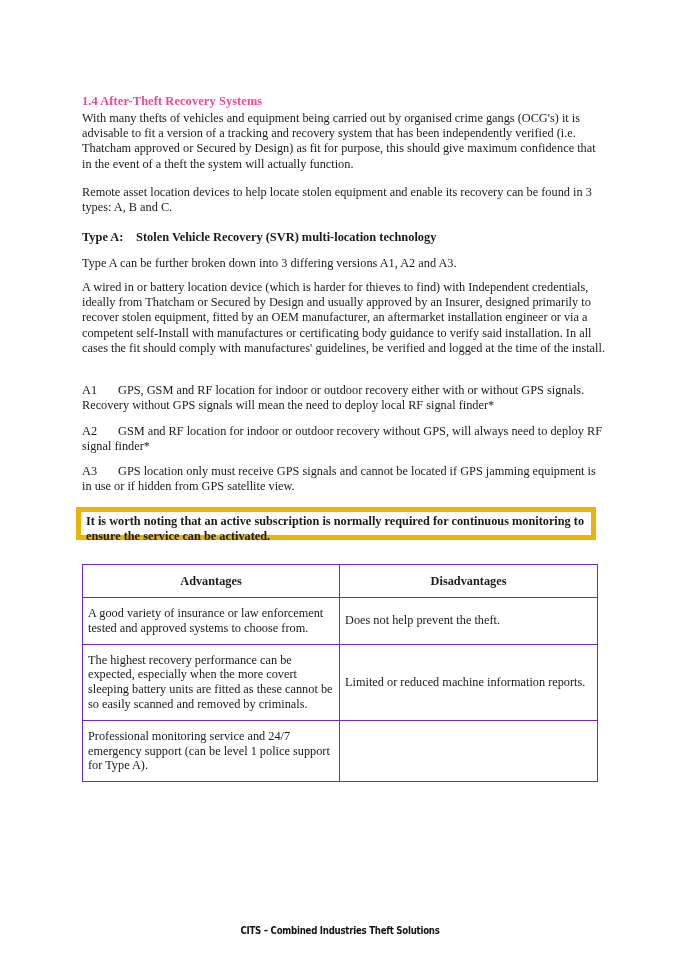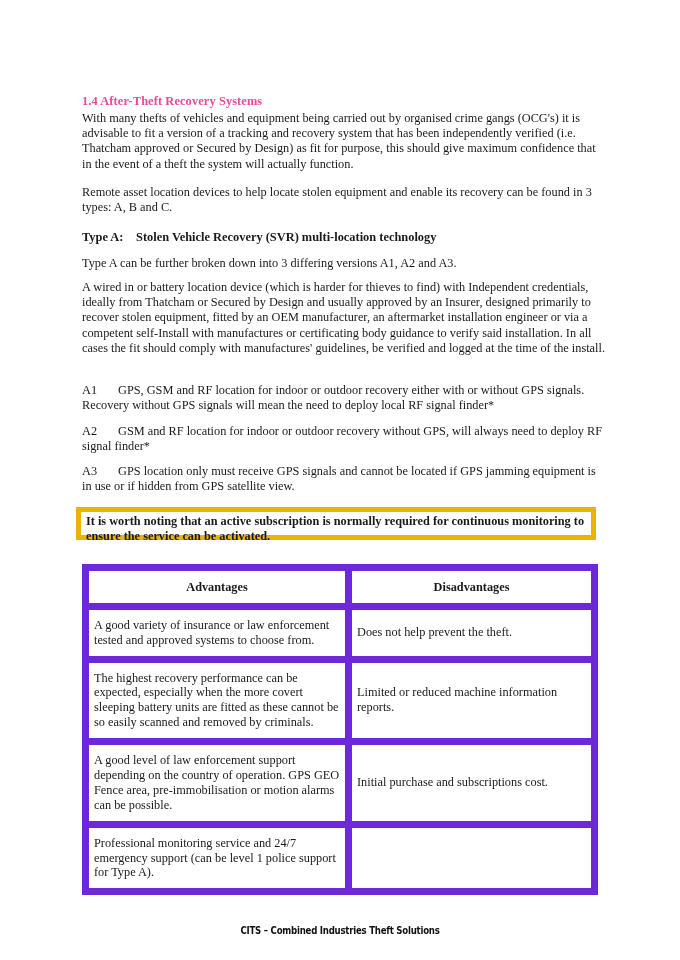--- a/index.html
+++ b/index.html
@@ -12,21 +12,21 @@
           font-family: "Liberation Serif", serif; }
   .subhead { position: absolute; left: 0; font-size: 12.4px; font-weight: bold;
              font-family: "Liberation Serif", serif; }
   .subhead .lbl { display: inline-block; width: 54px; }
   .item-label { display: inline-block; width: 36px; }
   .note { position: absolute; left: 76px; top: 507px; width: 520px; border: 5px solid #eab308;
           padding: 2px 5px; font-weight: bold; font-size: 12.3px; line-height: 15.2px;
           font-family: "Liberation Serif", serif; box-sizing: border-box; height: 33px; }
   table.av { position: absolute; left: 82px; top: 564px; width: 516px; border-collapse: collapse;
              font-family: "Liberation Serif", serif; font-size: 12.3px; line-height: 14.8px; }
-  table.av th, table.av td { border: 7px solid #6d28d9; padding: 8px 5px; vertical-align: middle; }
+  table.av th, table.av td { border: 1px solid #6d28d9; padding: 8px 5px; vertical-align: middle; }
   table.av th { font-weight: bold; text-align: center; height: 16px; }
   table.av td.adv { width: 246px; margin-top: 40px; }
   .footer { position: absolute; top: 924px; left: 0; width: 680px; text-align: center;
             font-family: "DejaVu Sans", sans-serif; font-weight: bold; font-size: 10.5px;
             letter-spacing: -0.3px; transform: scaleX(0.82); color: #111; }
 </style>
 </head>
 <body>
 
 <div class="page">
@@ -69,23 +69,19 @@
   <tbody>
     <tr>
       <td class="adv">A good variety of insurance or law enforcement tested and approved systems to choose from.</td>
       <td>Does not help prevent the theft.</td>
     </tr>
     <tr>
       <td class="adv">The highest recovery performance can be expected, especially when the more covert sleeping battery units are fitted as these cannot be so easily scanned and removed by criminals.</td>
       <td>Limited or reduced machine information reports.</td>
     </tr>
     <tr>
-      <td class="adv" style="height:60px;">A good level of law enforcement support depending on the country of operation. GPS GEO Fence area, pre-immobilisation or motion alarms can be possible.</td>
-      <td>Initial purchase and subscriptions cost.</td>
-    </tr>
-    <tr>
       <td class="adv">Professional monitoring service and 24/7 emergency support (can be level 1 police support for Type A).</td>
       <td></td>
     </tr>
   </tbody>
 </table>
 
 <div class="footer">CITS – Combined Industries Theft Solutions</div>
 
 </body></html>

